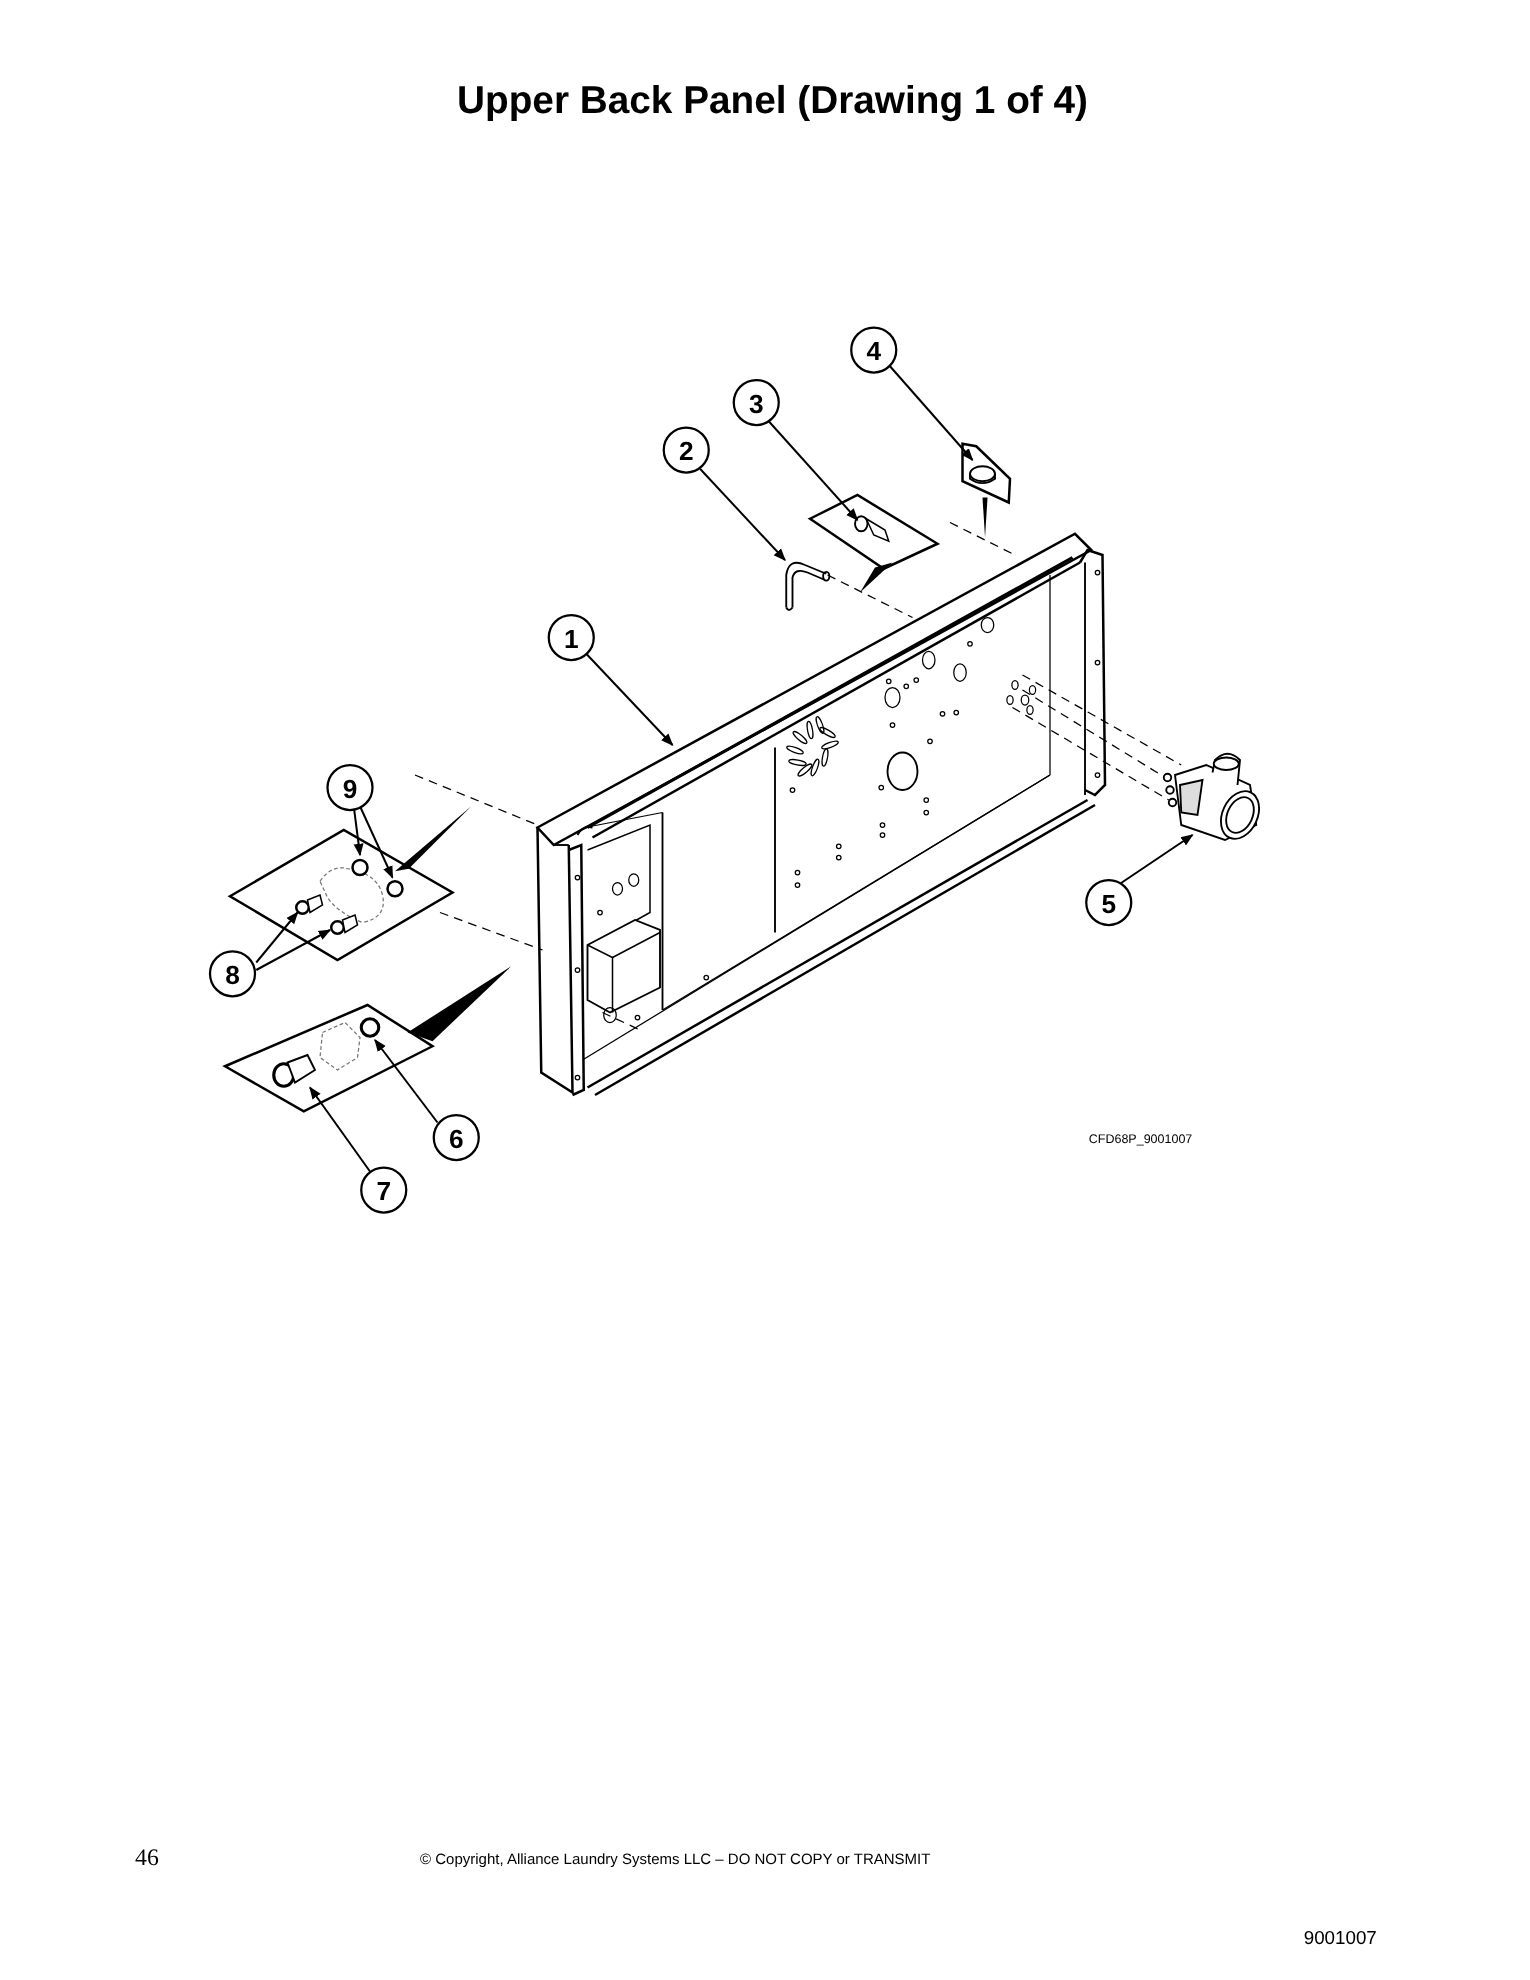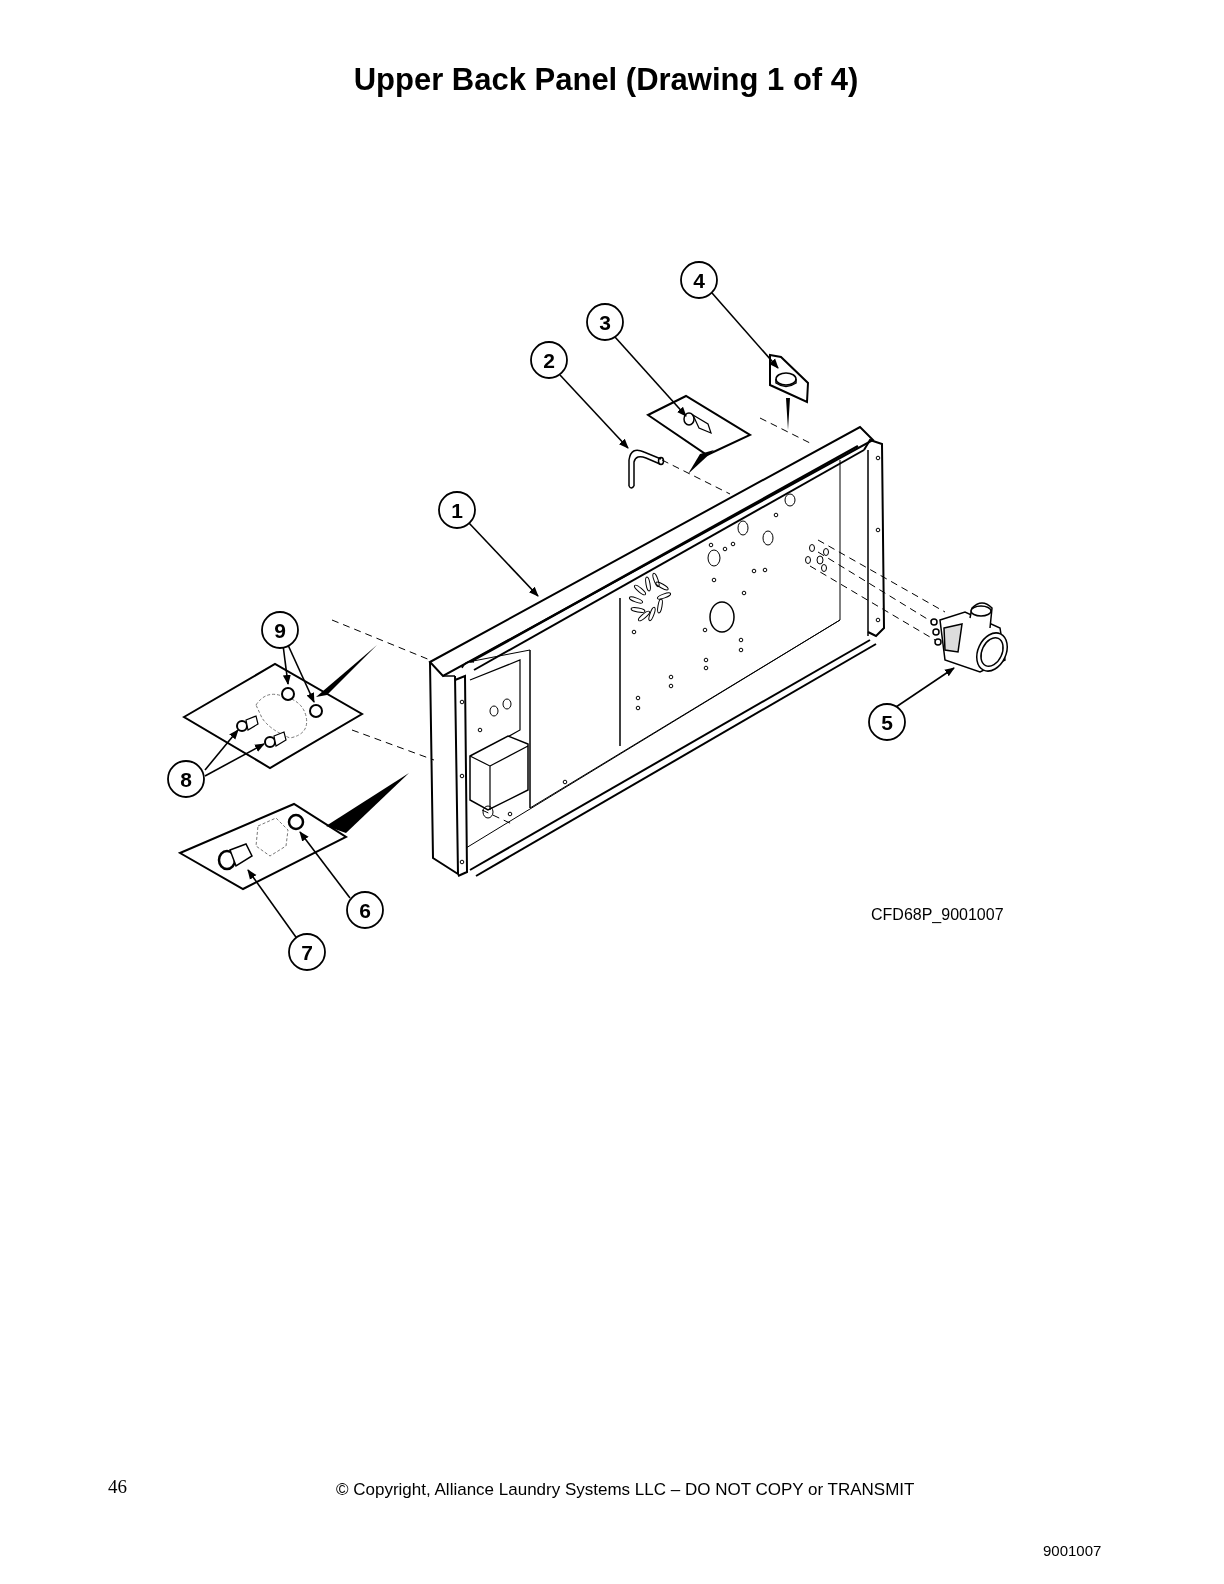--- a/index.html
+++ b/index.html
@@ -1,24 +1,24 @@
 <!DOCTYPE html>
 <html><head>
   <meta charset="utf-8">
   <style>
     html, body { margin: 0; padding: 0; background: #ffffff; }
     body { width: 1224px; height: 1584px; position: relative; overflow: hidden;
            font-family: "Liberation Sans", sans-serif; color: #000; }
     .page-title { position: absolute; left: 0; width: 1212px; top: 62px; text-align: center;
-                  font-size: 31px; font-weight: bold; margin: 0; letter-spacing: 0; }
+                  font-size: 31px; font-weight: bold; margin: 0; letter-spacing: 0; padding-left: 12px; }
     .drawing { position: absolute; left: 0; top: 0; width: 1224px; height: 1584px; }
     .callout-text { font-family: "Liberation Sans", sans-serif; font-weight: bold; font-size: 21px; }
-    .drawing-id { position: absolute; left: 871px; top: 906px; font-size: 16px; }
+    .drawing-id { position: absolute; left: 871px; top: 906px; font-size: 10px; }
     .footer-page { position: absolute; left: 108px; top: 1476px; font-size: 19px; font-family: Liberation Serif, serif; }
-    .footer-copy { position: absolute; left: 336px; top: 1480px; font-size: 17px; }
+    .footer-copy { position: absolute; left: 336px; top: 1480px; font-size: 12px; }
     .footer-doc { position: absolute; left: 1043px; top: 1542px; font-size: 15px; }
   </style>
 </head>
 <body>
 
 <h1 class="page-title">Upper Back Panel (Drawing 1 of 4)</h1>
 
 <svg class="drawing" viewBox="0 0 1224 1584" xmlns="http://www.w3.org/2000/svg">
   <defs>
     <marker id="arr" markerWidth="10" markerHeight="10" refX="9" refY="5" orient="auto" markerUnits="userSpaceOnUse">

